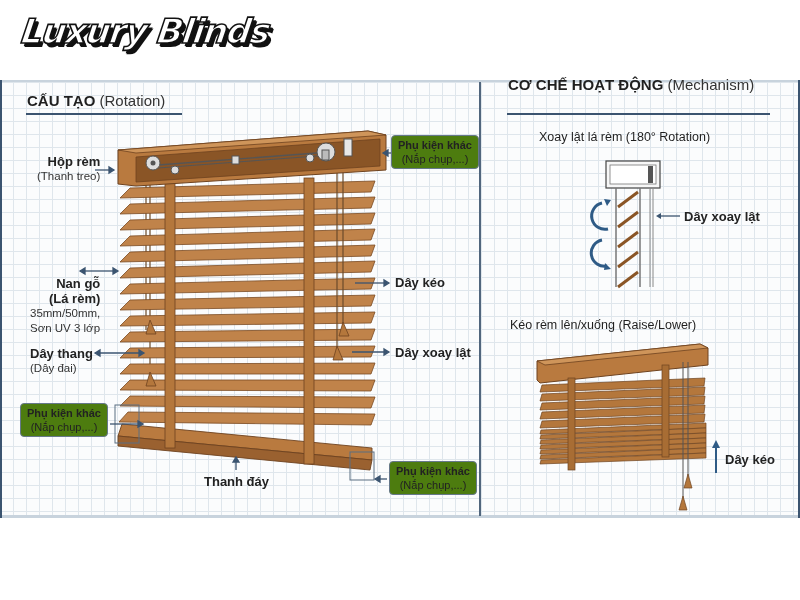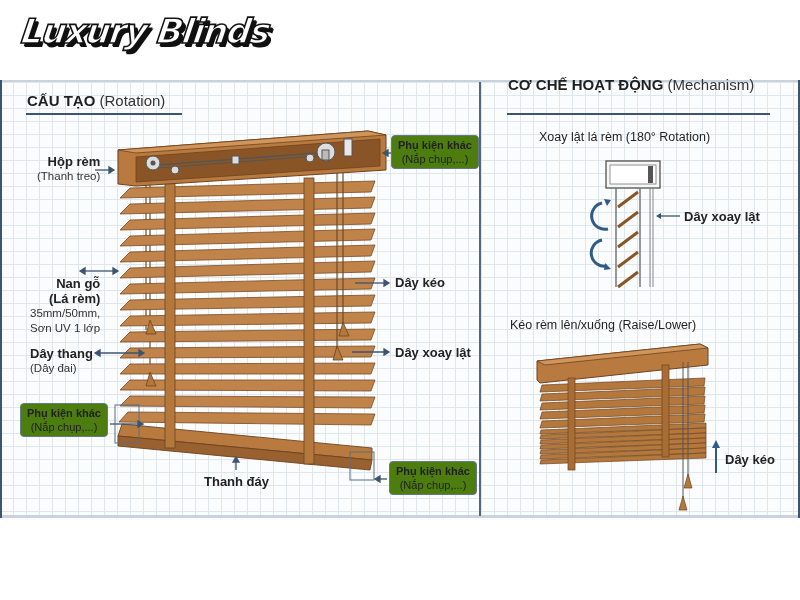--- a/index.html
+++ b/index.html
@@ -188,21 +188,21 @@
 </svg>
 
 <div class="label" style="left:37px;top:154px;text-align:center;">
   <div class="main">Hộp rèm</div>
   <div class="sub">(Thanh treo)</div>
 </div>
 <div class="label" style="left:30px;top:276px;">
   <div class="main">Nan gỗ</div>
   <div class="main">(Lá rèm)</div>
   <div class="sub">35mm/50mm,</div>
-  <div class="sub">Sơn UV 1 lớp</div>
+  <div class="sub">Sơn UV 3 lớp</div>
 </div>
 <div class="label" style="left:30px;top:346px;">
   <div class="main">Dây thang</div>
   <div class="sub">(Dây đai)</div>
 </div>
 <div class="callout" style="left:20px;top:403px;">
   <div class="main">Phụ kiện khác</div>
   <div>(Nắp chụp,...)</div>
 </div>
 <div class="callout" style="left:391px;top:135px;">

